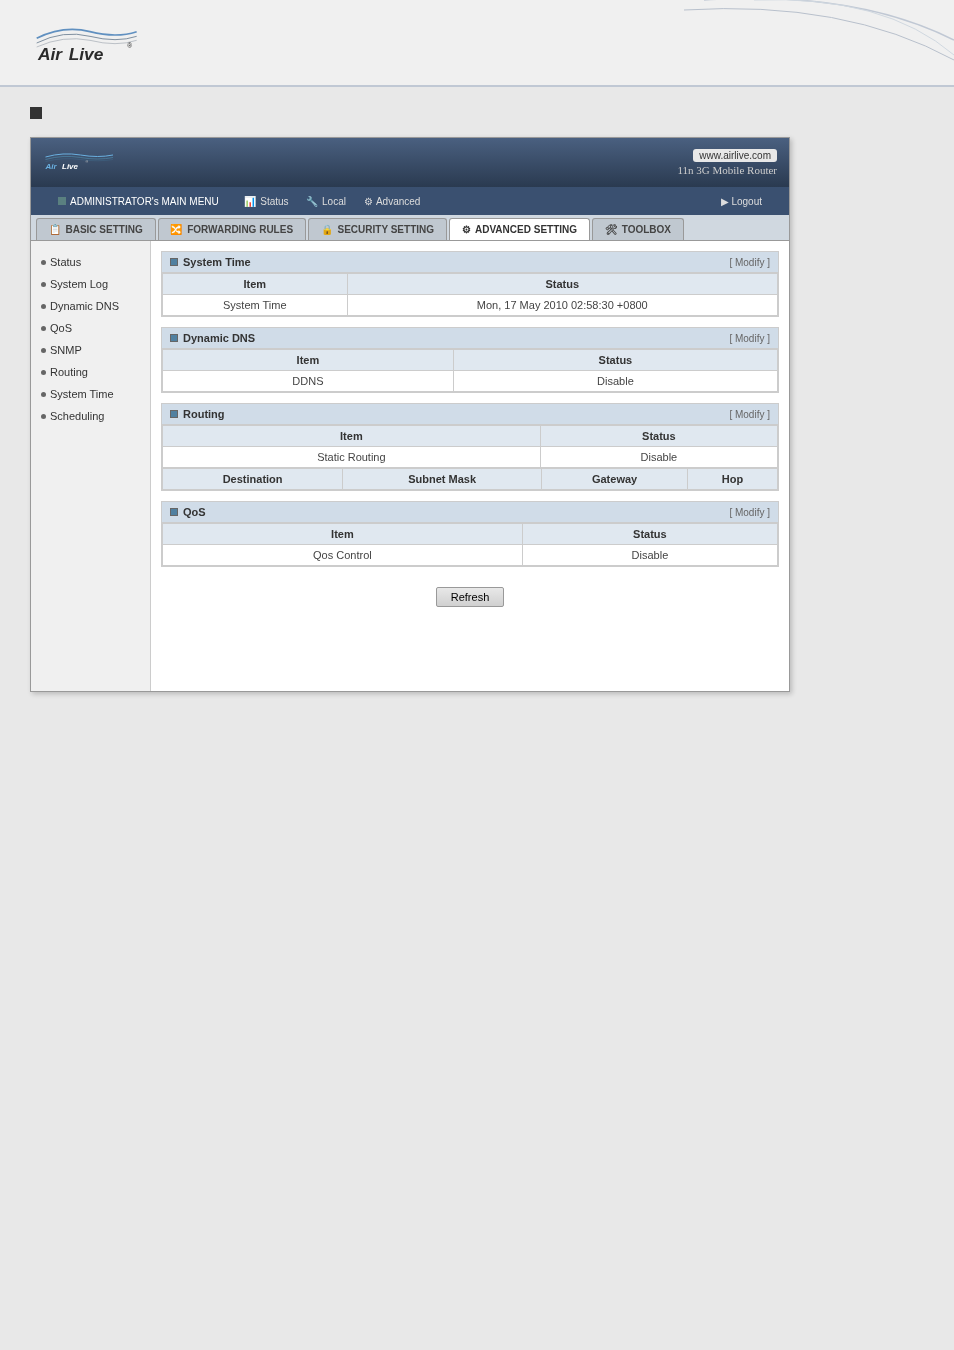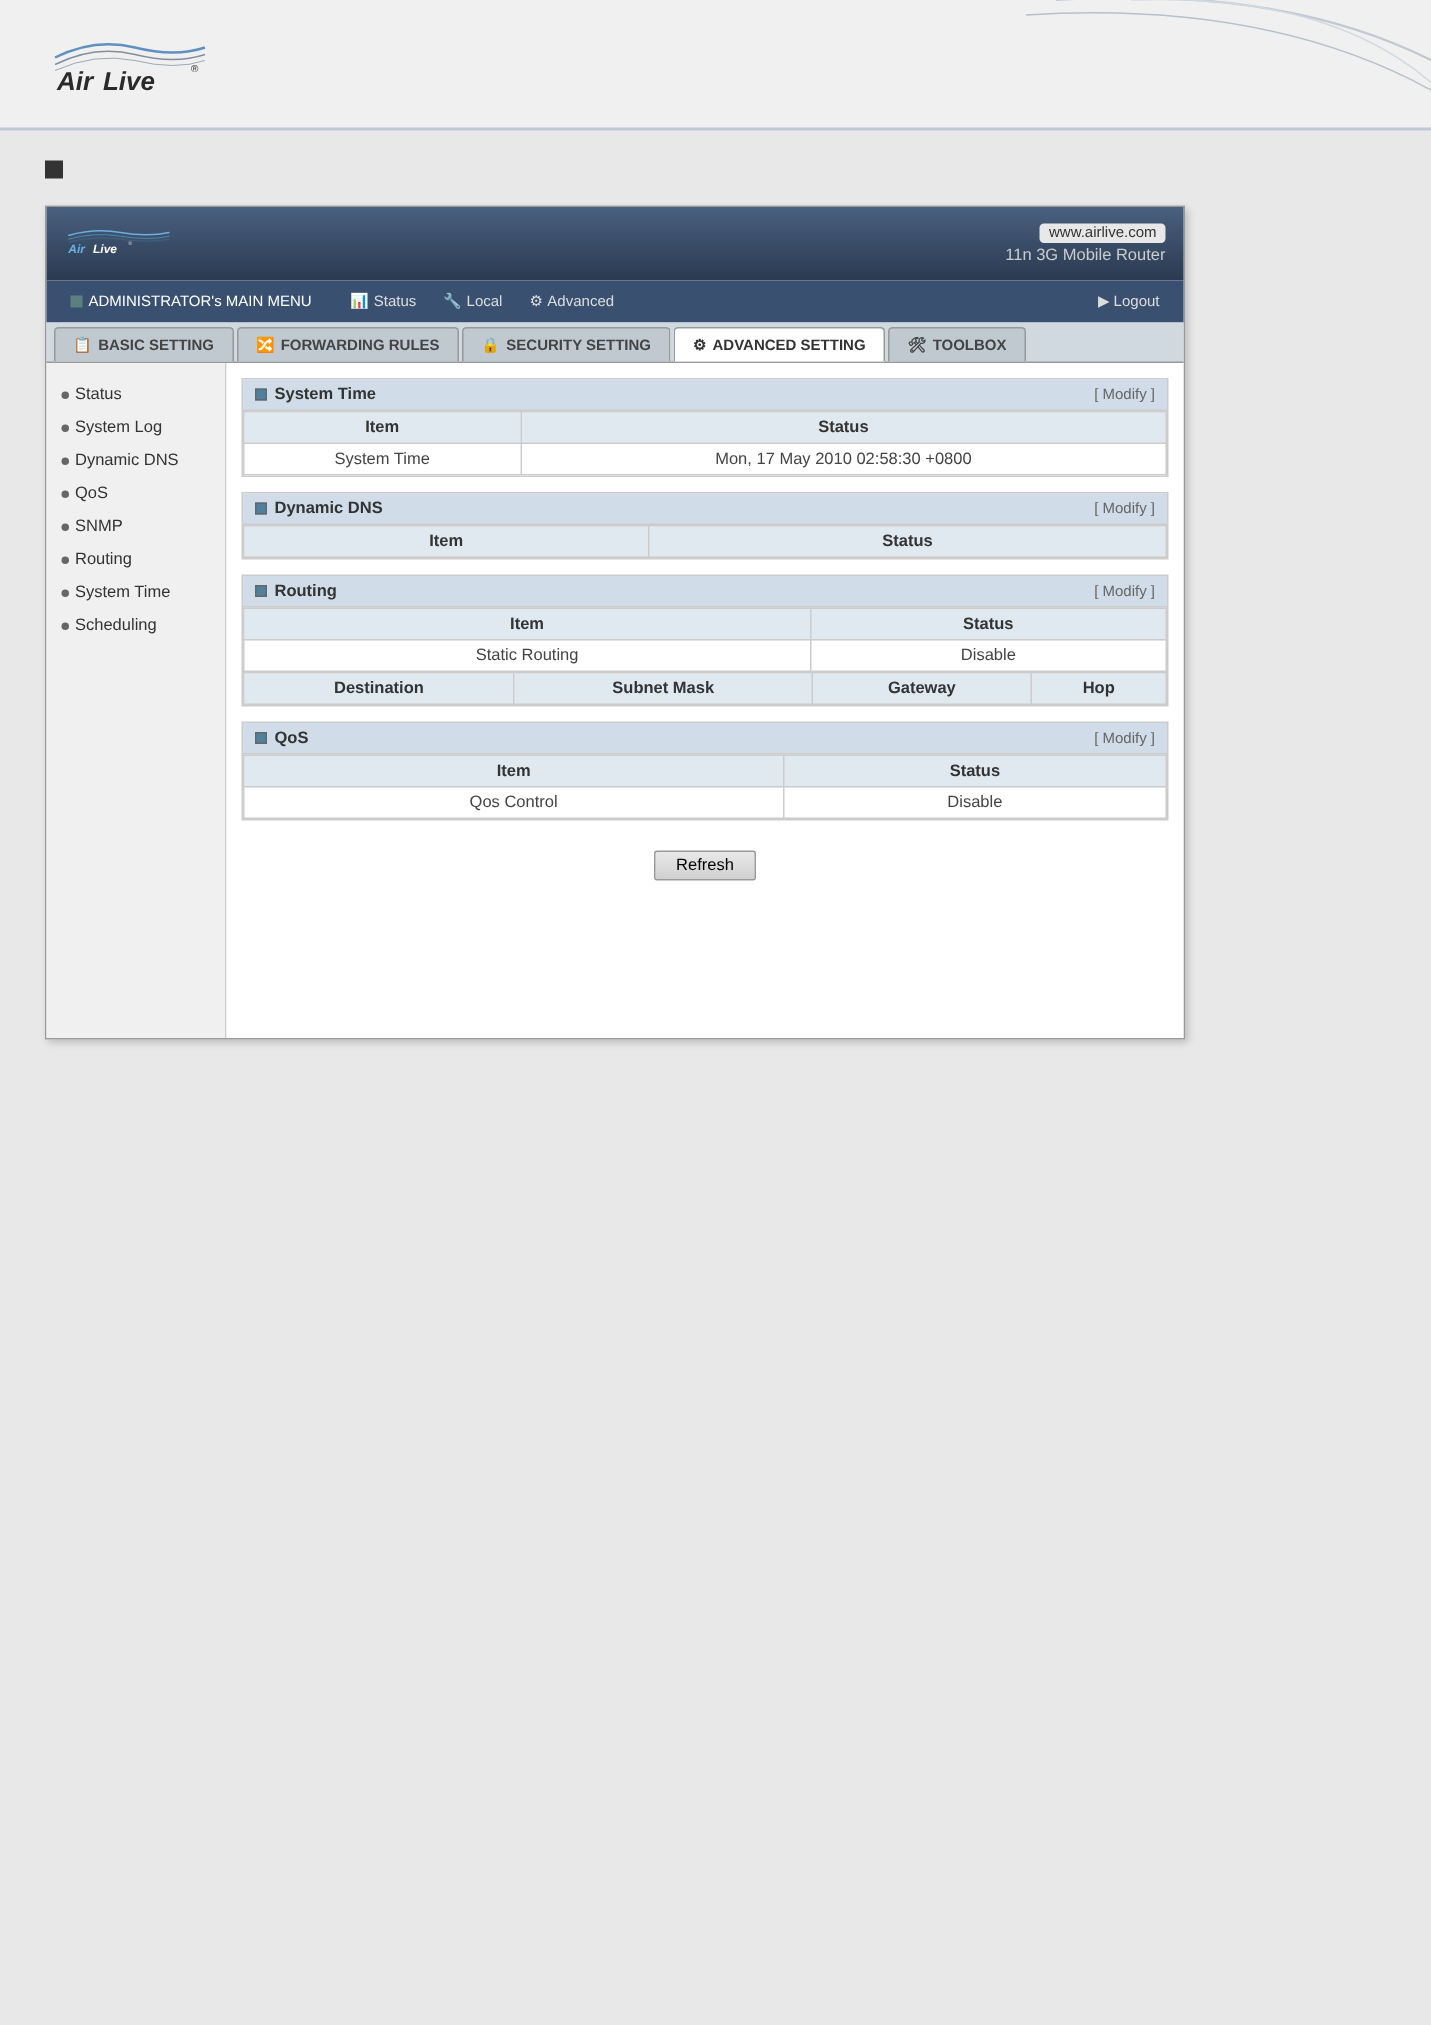--- a/index.html
+++ b/index.html
@@ -64,21 +64,21 @@
     .router-brand-right .model {
       color: #ccc;
       font-size: 11px;
     }
 
     
     .main-nav {
       background: #3a5070;
       display: flex;
       align-items: center;
-      padding: 0 8px;
+      padding: 0 19px;
       height: 28px;
     }
     .main-nav .admin-menu {
       color: #fff;
       font-size: 10px;
       padding: 0 8px;
       display: flex;
       align-items: center;
       gap: 4px;
     }
@@ -299,21 +299,21 @@
           <path d="M5,21 Q40,12 75,17 Q110,22 140,17" stroke="#407090" stroke-width="0.8" fill="none"></path>
           <text x="5" y="35" font-family="Arial" font-size="16" font-weight="bold" font-style="italic" fill="#6ab0e0">Air</text>
           <text x="38" y="35" font-family="Arial" font-size="16" font-weight="bold" font-style="italic" fill="#fff">Live</text>
           <text x="85" y="24" font-family="Arial" font-size="7" fill="#ccc">®</text>
         </svg>
       </div>
       <div class="router-brand-right">
         <div>
           <span style="background:#e8e8e8;color:#333;padding:1px 6px;border-radius:3px;font-size:10px;margin-left:46px;">www.airlive.com</span>
         </div>
-        <div class="model" style="color:#ccc;font-size:11px;margin-top:3px;">11n 3G Mobile Router</div>
+        <div class="model" style="color:#ccc;font-size:11px;margin-top:3px;font-family:Liberation Serif, serif;">11n 3G Mobile Router</div>
       </div>
     </div>
 
     <div class="main-nav">
       <div class="admin-menu">
         <span class="square-icon"></span>
         <span>ADMINISTRATOR's MAIN MENU</span>
       </div>
       <div class="nav-items">
         <div class="nav-item">
@@ -427,20 +427,24 @@
             <span class="section-modify">[ Modify ]</span>
           </div>
           <table>
             <thead>
               <tr>
                 <th>Item</th>
                 <th>Status</th>
               </tr>
             </thead>
             <tbody>
+              <tr>
+                <td>DDNS</td>
+                <td>Disable</td>
+              </tr>
             </tbody>
           </table>
         </div>
 
         <div class="section">
           <div class="section-header">
             <div class="section-title">
               <span class="sq"></span>
               <span>Routing</span>
             </div>

